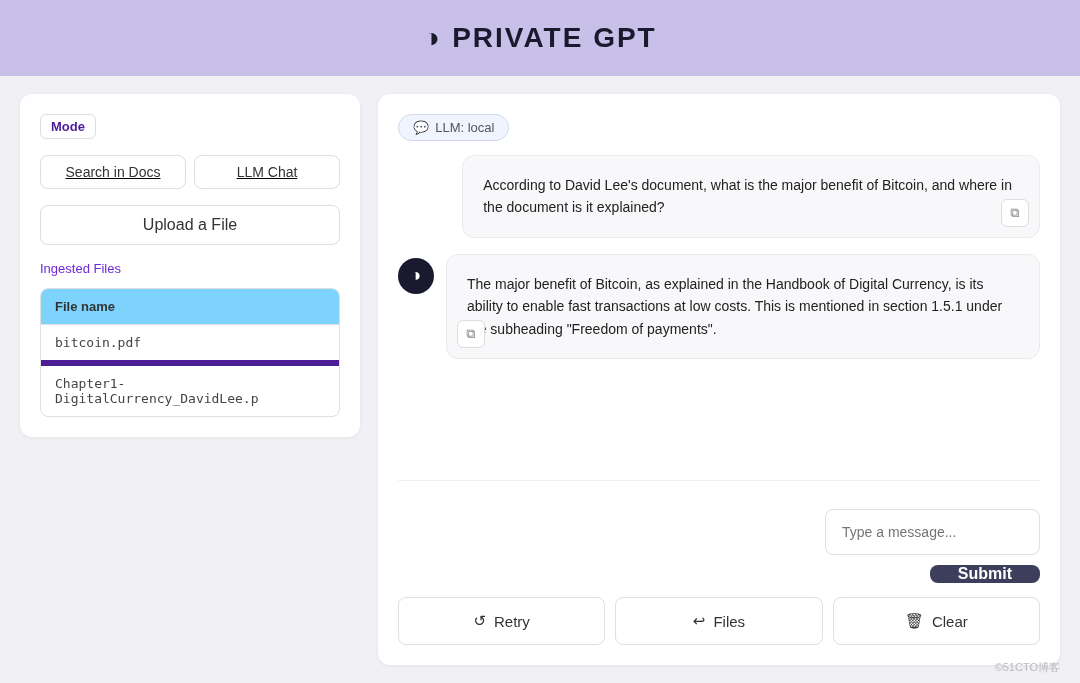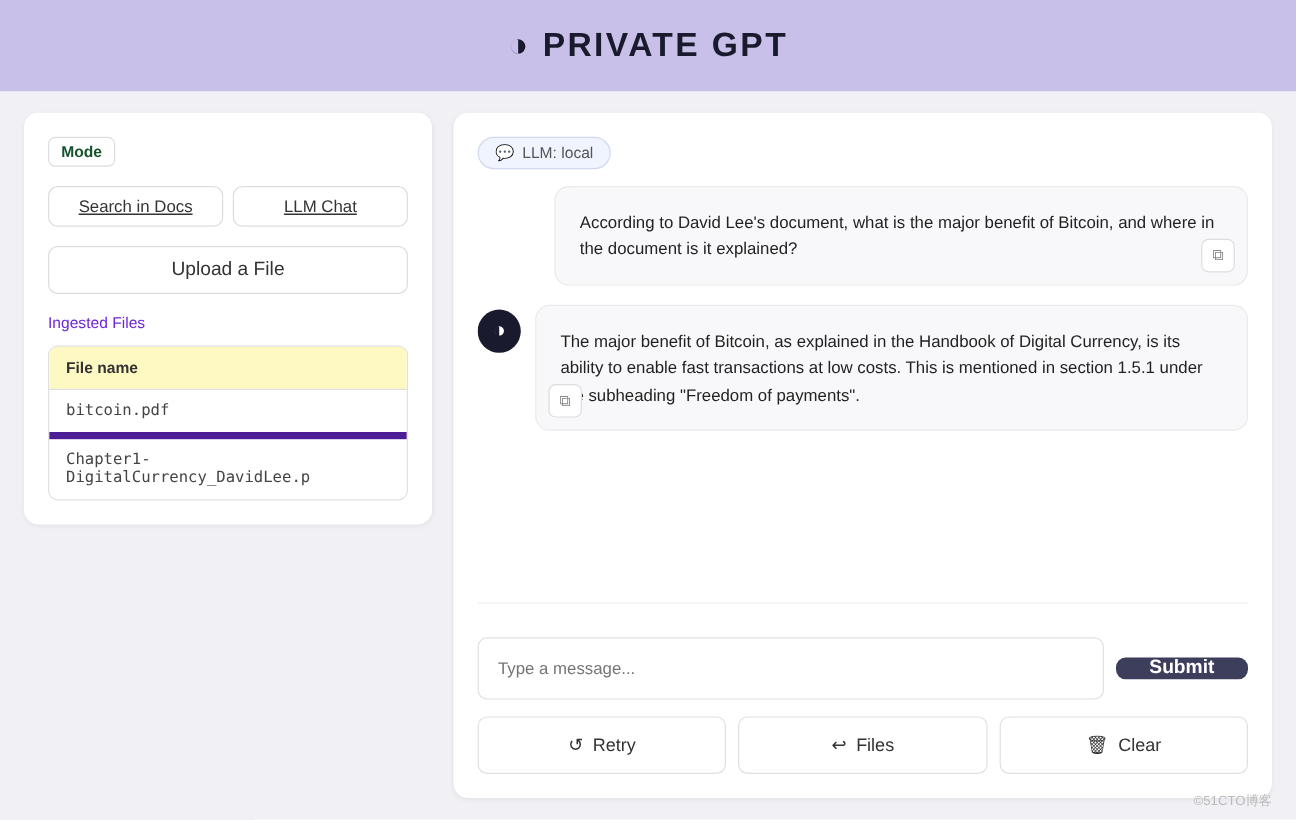--- a/index.html
+++ b/index.html
@@ -50,21 +50,21 @@
       display: flex;
       flex-direction: column;
       gap: 16px;
       box-shadow: 0 1px 4px rgba(0,0,0,0.06);
       height: fit-content;
     }
 
     .mode-label {
       font-size: 13px;
       font-weight: 600;
-      color: #14532d;
+      color: #4c1d95;
       border: 1px solid #ddd;
       border-radius: 6px;
       padding: 4px 10px;
       display: inline-block;
       width: fit-content;
     }
 
     .mode-buttons {
       display: flex;
       flex-direction: column;
@@ -129,21 +129,21 @@
       border: 1px solid #e0e0e0;
       border-radius: 8px;
       overflow: hidden;
     }
 
     .files-table-header {
       padding: 10px 14px;
       font-size: 13px;
       font-weight: 700;
       color: #333;
-      background: #fef9c3;
+      background: #7dd3fc;
       border-bottom: 1px solid #e0e0e0;
     }
 
     .files-table-row {
       padding: 10px 14px;
       font-size: 13px;
       color: #444;
       font-family: monospace;
       border-bottom: 6px solid #4c1d95;
     }
@@ -270,23 +270,24 @@
       justify-content: center;
       cursor: pointer;
       font-size: 13px;
       color: #888;
     }
 
     
     .input-area {
       display: flex;
       gap: 10px;
-      align-items: center;
+      align-items: flex-end;
       border-top: 1px solid #f0f0f0;
       padding-top: 28px;
+      flex-direction: column;
     }
 
     .message-input {
       flex: 1;
       border: 1px solid #e0e0e0;
       border-radius: 8px;
       padding: 14px 16px;
       font-size: 14px;
       color: #aaa;
       outline: none;

